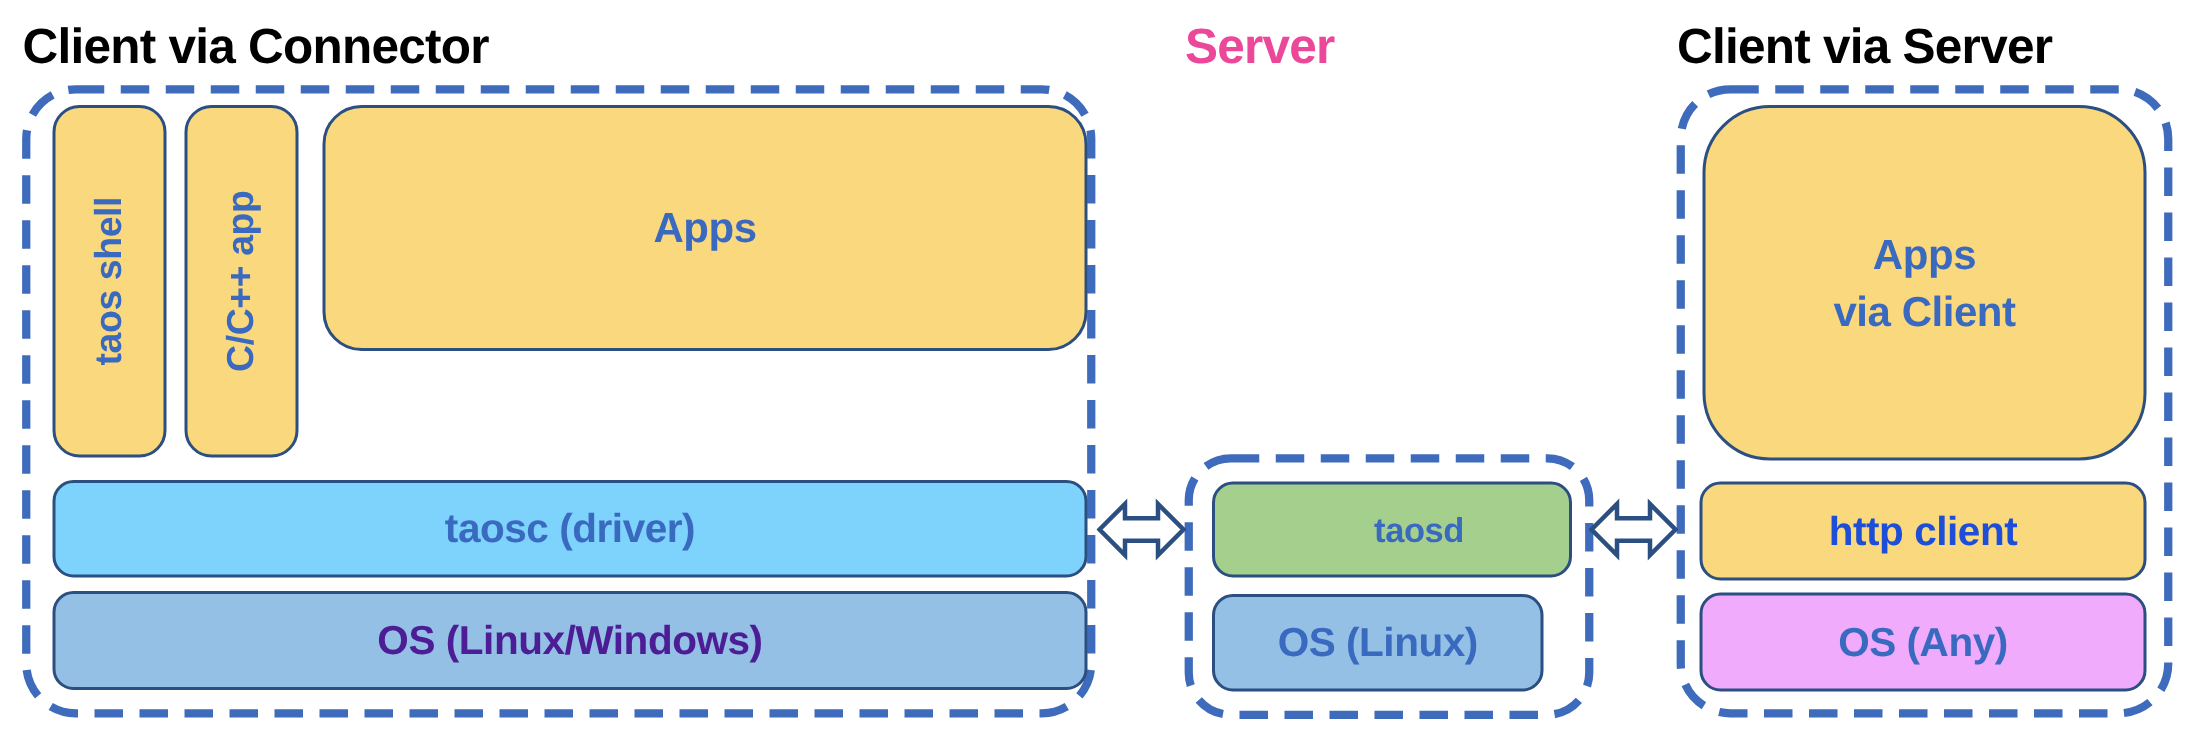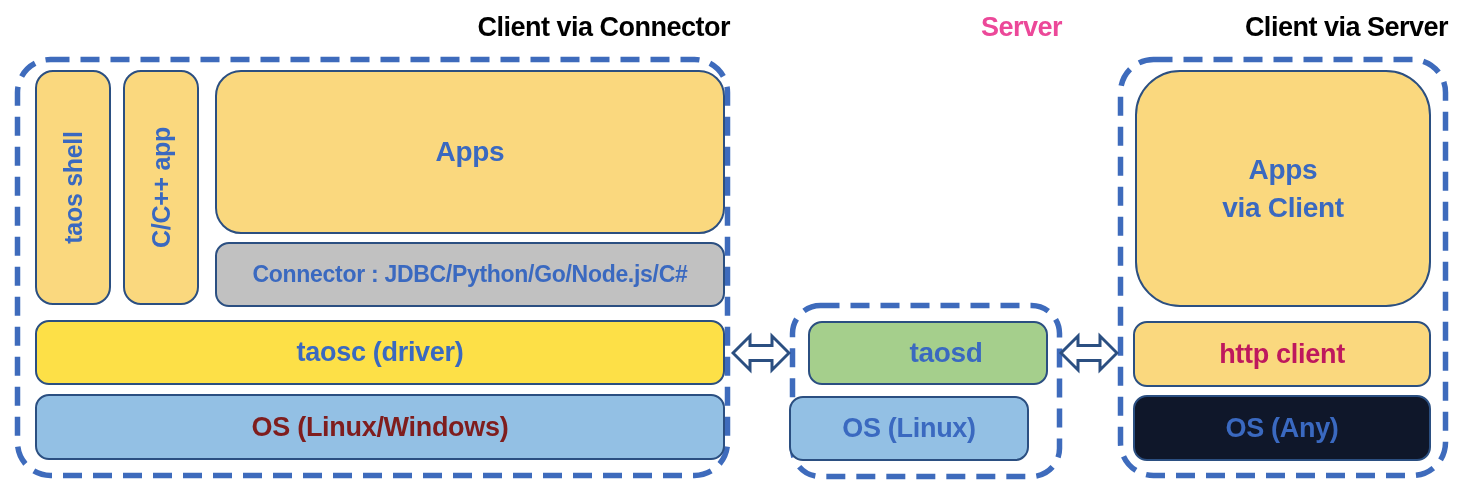--- a/index.html
+++ b/index.html
@@ -1,42 +1,42 @@
 <!DOCTYPE html>
 <html><head>
 <meta charset="utf-8">
 <style>
   html,body{margin:0;padding:0;background:#ffffff;}
   .canvas{
     position:relative;width:1467px;height:498px;background:#ffffff;overflow:hidden;
     font-family:"Liberation Sans","DejaVu Sans",sans-serif;
   }
   .title{
-    position:absolute;top:12px;text-align:right;font-size:27px;font-weight:bold;
+    position:absolute;top:12px;text-align:left;font-size:33px;font-weight:bold;
     letter-spacing:-0.5px;
   }
   .title-left{left:15px;width:715px;}
   .title-mid{left:790px;width:272px;}
   .title-right{left:1118px;width:330px;}
   svg.underlay{position:absolute;left:0;top:0;z-index:0;}
   .box{
     position:absolute;z-index:2;box-sizing:border-box;
     display:flex;align-items:center;justify-content:center;
     border:2.5px solid;font-weight:bold;text-align:center;
     letter-spacing:-0.3px;
   }
   .vtext{transform:rotate(-90deg);white-space:nowrap;font-size:25px;}
   .b-taos-shell{left:35px;top:70px;width:76px;height:235px;border-radius:18px;}
   .b-cpp-app{left:123px;top:70px;width:76px;height:235px;border-radius:18px;}
   .b-apps{left:215px;top:70px;width:510px;height:164px;border-radius:26px;font-size:28px;}
   .b-connector{left:215px;top:242px;width:510px;height:65px;border-radius:14px;font-size:23px;}
   .b-taosc{left:35px;top:320px;width:690px;height:65px;border-radius:14px;font-size:27px;}
   .b-os-client{left:35px;top:394px;width:690px;height:66px;border-radius:14px;font-size:27px;}
-  .b-taosd{left:808px;top:321px;width:240px;height:64px;border-radius:14px;font-size:28px;padding-left:36px;}
-  .b-os-server{left:789px;top:396px;width:240px;height:65px;border-radius:14px;font-size:27px;}
+  .b-taosd{left:808px;top:321px;width:240px;height:64px;border-radius:14px;font-size:23px;padding-left:36px;}
+  .b-os-server{left:808px;top:396px;width:221px;height:65px;border-radius:14px;font-size:27px;}
   .b-apps-rest{left:1135px;top:70px;width:296px;height:237px;border-radius:45px;font-size:28px;line-height:1.35;}
   .b-http-client{left:1133px;top:321px;width:298px;height:66px;border-radius:14px;font-size:27px;}
   .b-os-rest{left:1133px;top:395px;width:298px;height:66px;border-radius:14px;font-size:27px;}
   svg.arrow{position:absolute;z-index:3;}
   .arrow-left{left:731px;top:331px;}
   .arrow-right{left:1059px;top:331px;}
 </style>
 </head>
 <body>
 
@@ -52,35 +52,34 @@
     <rect x="1120.5" y="59.5" width="325" height="416" rx="33" fill="none" stroke-width="5.5" stroke-dasharray="19 11" stroke="#3E6BBC"></rect>
   </svg>
 
   <div class="box b-taos-shell" style="background-color: rgb(250, 216, 126); border-color: rgb(43, 79, 129);">
     <span class="vtext" style="color: rgb(58, 105, 192);">taos shell</span>
   </div>
   <div class="box b-cpp-app" style="background-color: rgb(250, 216, 126); border-color: rgb(43, 79, 129);">
     <span class="vtext" style="color: rgb(58, 105, 192);">C/C++ app</span>
   </div>
   <div class="box b-apps" style="background-color: rgb(250, 216, 126); border-color: rgb(43, 79, 129); color: rgb(58, 105, 192);">Apps</div>
-  <div class="box b-connector" style="background-color: rgb(193, 193, 193); border-color: rgb(43, 79, 129); color: rgb(58, 105, 192);">Connector : JDBC/Python/Go/Node.js/C#</div>
-  <div class="box b-taosc" style="background-color: #fde047; border-color: rgb(43, 79, 129); color: rgb(58, 105, 192);">taosc (driver)</div>
-  <div class="box b-os-client" style="background-color: rgb(147, 192, 228); border-color: rgb(43, 79, 129); color: #7f1d1d;">OS (Linux/Windows)</div>
+  <div class="box b-taosc" style="background-color: #7dd3fc; border-color: rgb(43, 79, 129); color: rgb(58, 105, 192);">taosc (driver)</div>
+  <div class="box b-os-client" style="background-color: rgb(147, 192, 228); border-color: rgb(43, 79, 129); color: #4c1d95;">OS (Linux/Windows)</div>
 
   <div class="box b-taosd" style="background-color: rgb(165, 207, 140); border-color: rgb(43, 79, 129); color: rgb(58, 105, 192);">taosd</div>
   <div class="box b-os-server" style="background-color: rgb(147, 192, 228); border-color: rgb(43, 79, 129); color: rgb(58, 105, 192);">OS (Linux)</div>
 
   <div class="box b-apps-rest" style="background-color: rgb(250, 216, 126); border-color: rgb(43, 79, 129);">
     <div style="color: rgb(58, 105, 192);">
       <div>Apps</div>
       <div>via Client</div>
     </div>
   </div>
-  <div class="box b-http-client" style="background-color: rgb(250, 216, 126); border-color: rgb(43, 79, 129); color: #be185d;">http client</div>
-  <div class="box b-os-rest" style="background-color: #0f172a; border-color: rgb(43, 79, 129); color: rgb(58, 105, 192); text-align: center;">OS (Any)</div>
+  <div class="box b-http-client" style="background-color: rgb(250, 216, 126); border-color: rgb(43, 79, 129); color: #1d4ed8;">http client</div>
+  <div class="box b-os-rest" style="background-color: #f0abfc; border-color: rgb(43, 79, 129); color: rgb(58, 105, 192); text-align: center;">OS (Any)</div>
 
   <svg class="arrow arrow-left" width="60" height="44" viewBox="0 0 60 44">
     <polygon points="2,22 19,5 19,14.5 41,14.5 41,5 58,22 41,39 41,29.5 19,29.5 19,39" stroke-width="3" stroke-linejoin="miter" fill="#FFFFFF" stroke="#2B4F81"></polygon>
   </svg>
   <svg class="arrow arrow-right" width="60" height="44" viewBox="0 0 60 44">
     <polygon points="2,22 19,5 19,14.5 41,14.5 41,5 58,22 41,39 41,29.5 19,29.5 19,39" stroke-width="3" stroke-linejoin="miter" fill="#FFFFFF" stroke="#2B4F81"></polygon>
   </svg>
 
 </div>
 

